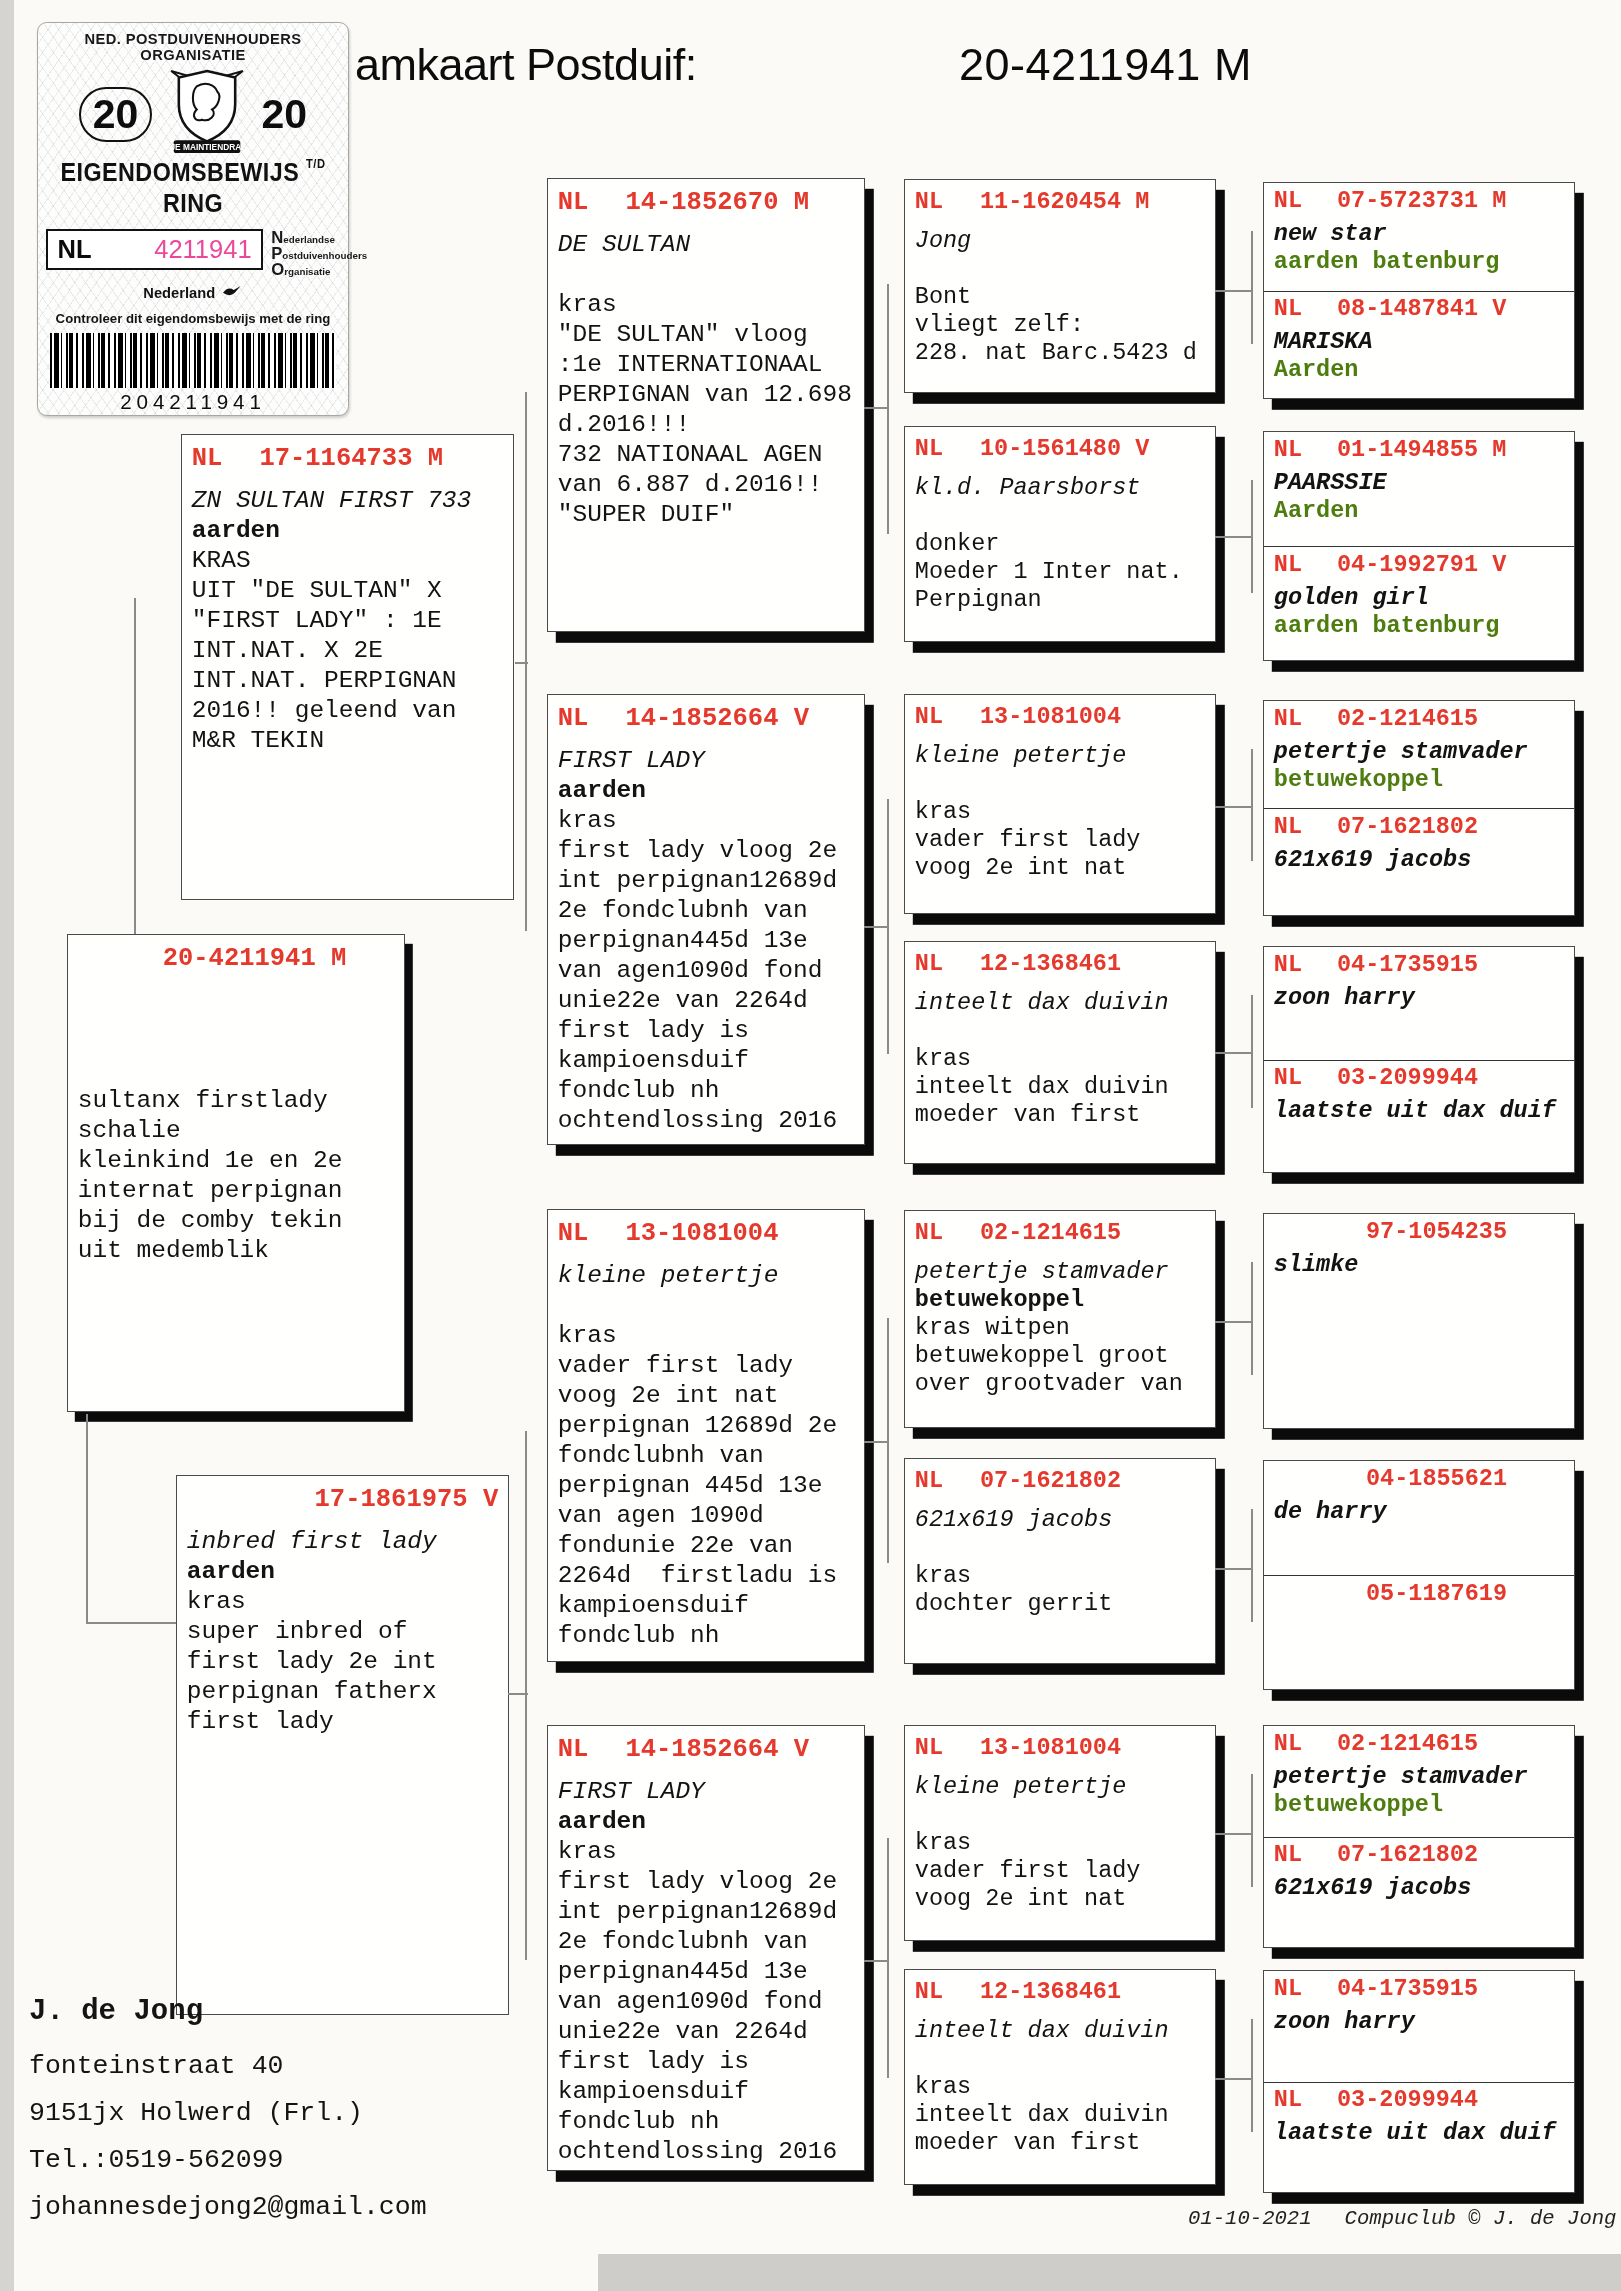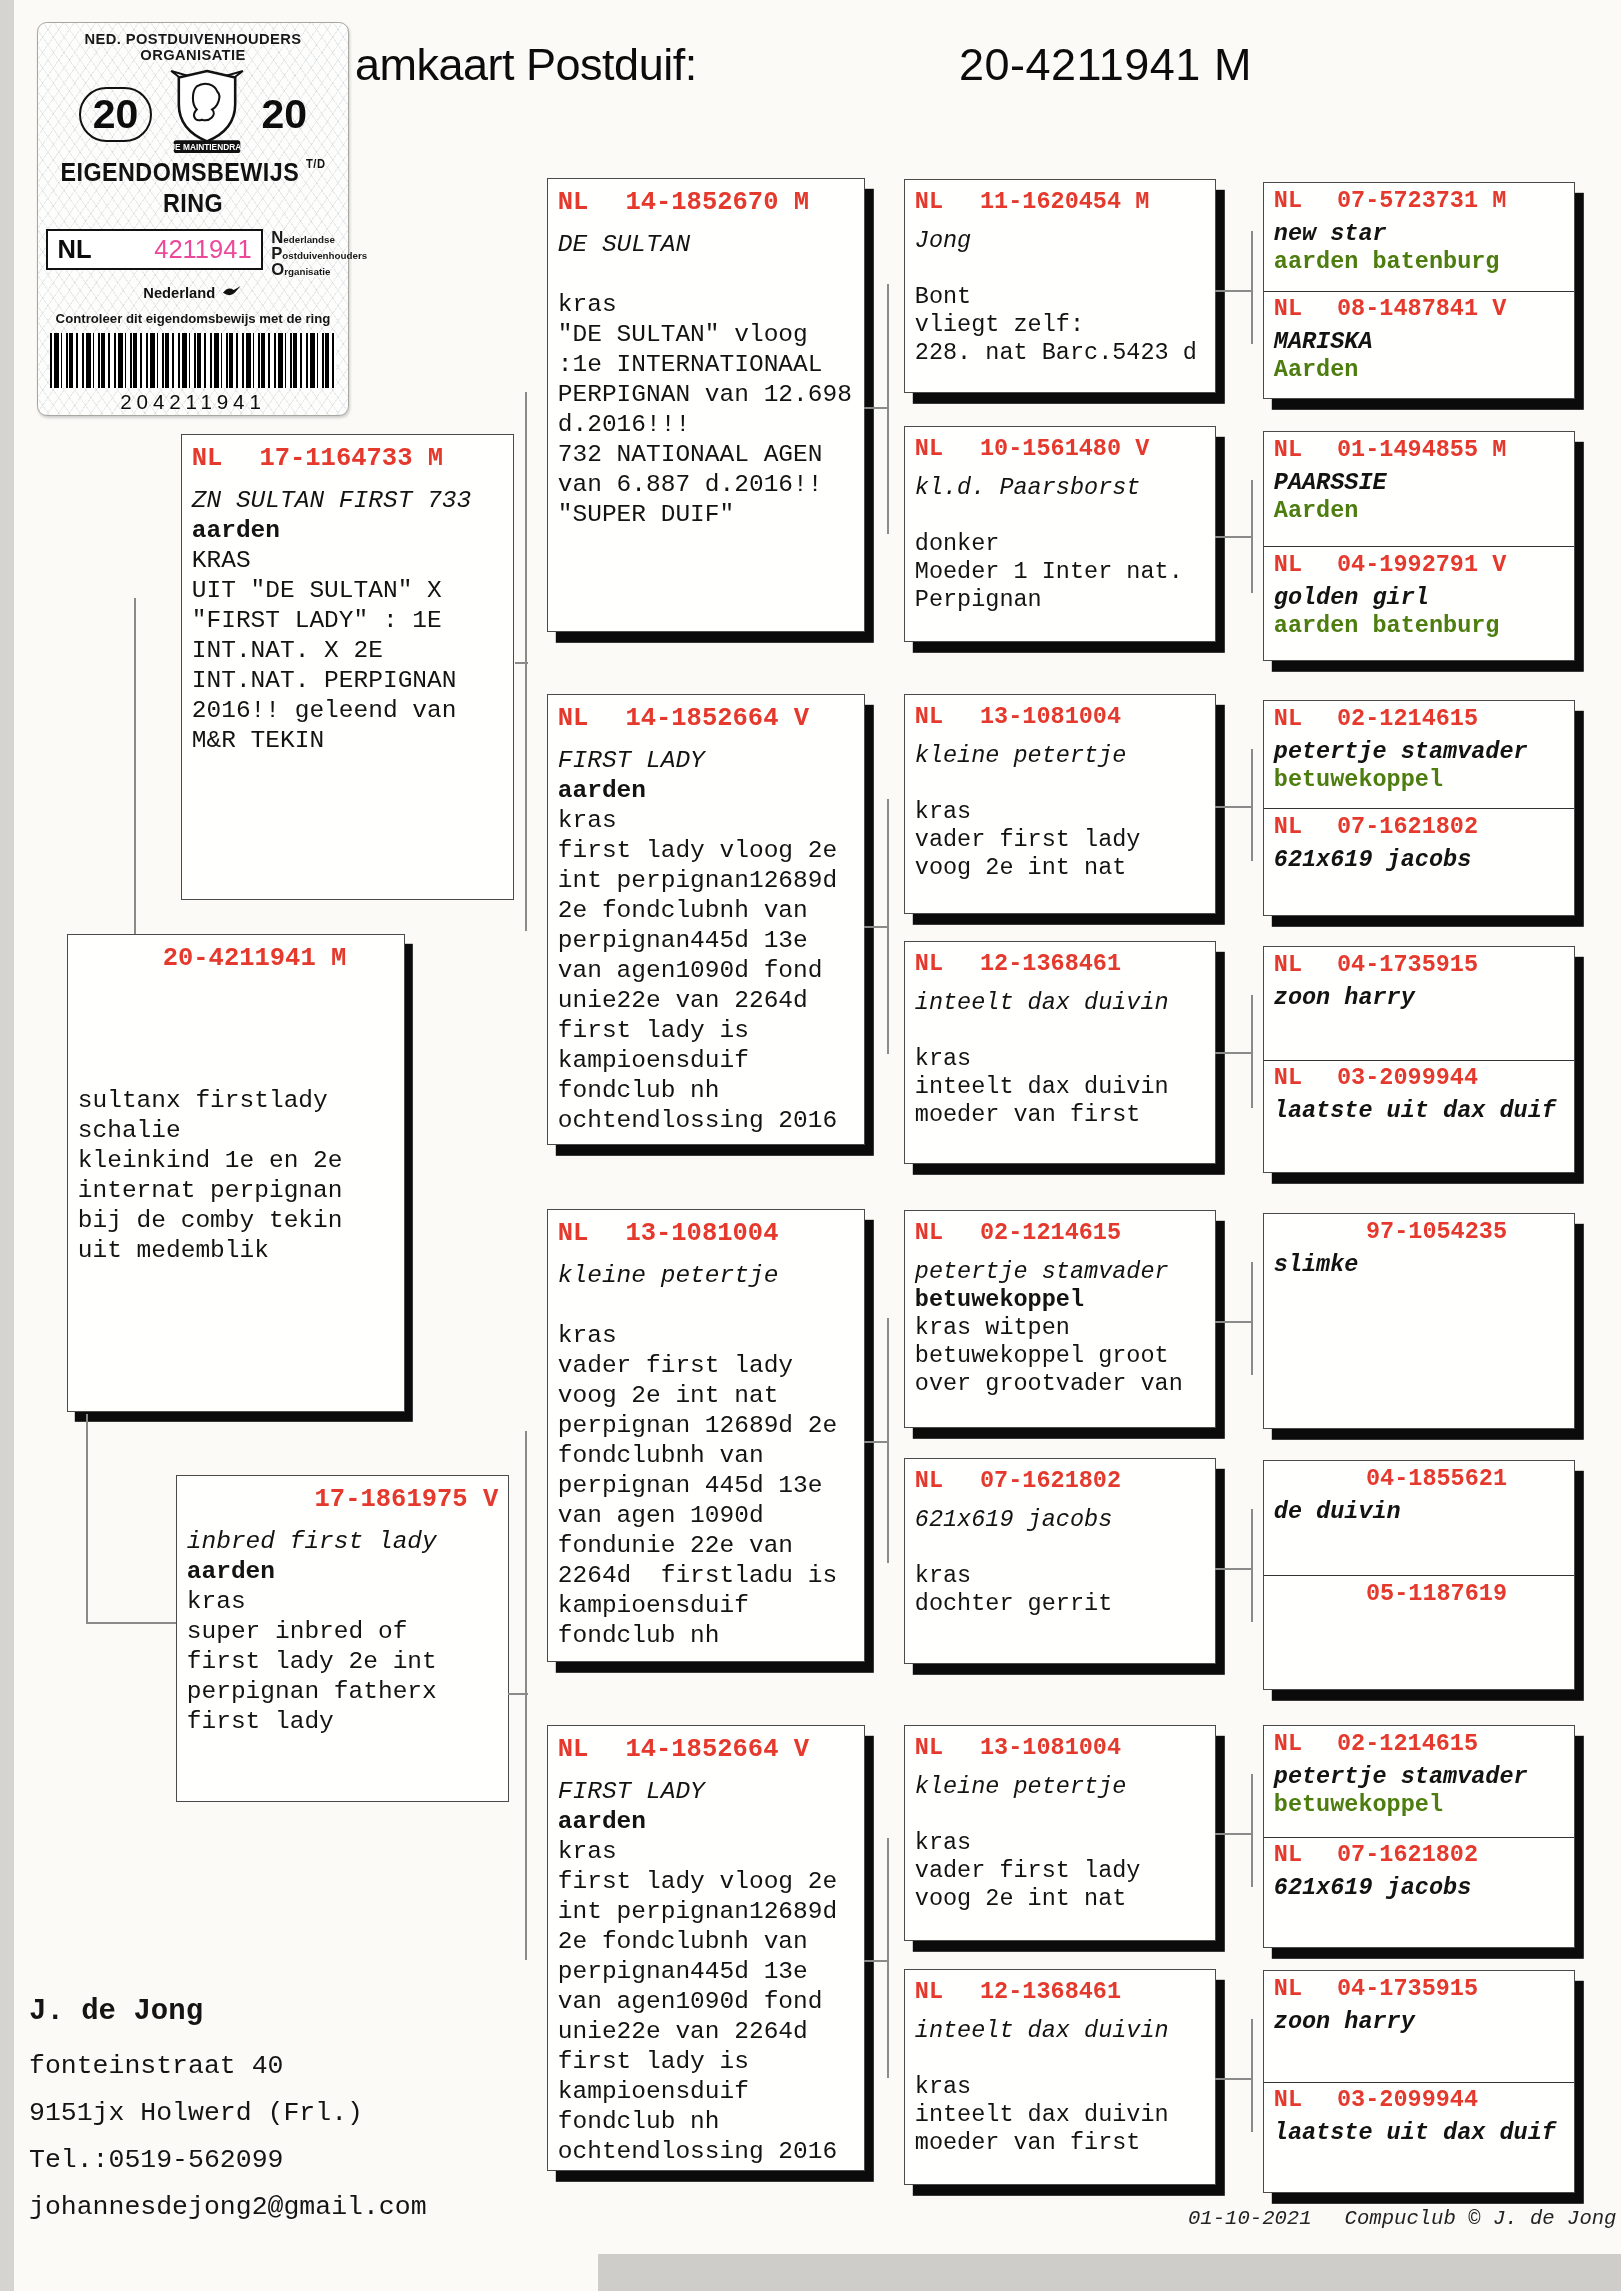--- a/index.html
+++ b/index.html
@@ -47,21 +47,21 @@
   .pbox .body{white-space:pre-wrap;}
   .col12 .name,.col12 .sub,.col12 .body{font-size:24.5px;line-height:30px;}
   .col34 .name,.col34 .sub,.col34 .body{font-size:23.5px;line-height:28px;}
   .sh{box-shadow:8.8px 10.8px 0 #0b0b0b;}
   .ring-right .ring{justify-content:flex-end;}
   .ring-center .ring{justify-content:center;}
   .subject .name{margin-top:110px;font-style:normal;}
 
   #box-father{left:181px;top:434px;width:333px;height:466px;}
   #box-subject{left:67px;top:934px;width:338px;height:478px;box-shadow:7.8px 9.8px 0 #0b0b0b;}
-  #box-mother{left:176px;top:1475px;width:333px;height:327px;}
+  #box-mother{left:176px;top:1475px;width:333px;height:540px;}
   #box-gp1{left:547px;top:178px;width:318px;height:454px;}
   #box-gp2{left:547px;top:694px;width:318px;height:451px;}
   #box-gp3{left:547px;top:1209px;width:318px;height:453px;}
   #box-gp4{left:547px;top:1725px;width:318px;height:446px;}
   #box-ggp1{left:904px;top:179px;width:312px;height:214px;}
   #box-ggp2{left:904px;top:426px;width:312px;height:216px;}
   #box-ggp3{left:904px;top:694px;width:312px;height:220px;}
   #box-ggp4{left:904px;top:941px;width:312px;height:223px;}
   #box-ggp5{left:904px;top:1210px;width:312px;height:218px;}
   #box-ggp6{left:904px;top:1458px;width:312px;height:206px;}
@@ -461,21 +461,21 @@
       <div class="sub"></div>
     </div>
   </div>
 
   <div class="pairbox ring-center" id="pair6">
     <div class="half">
       <div class="ring">
           <span></span>
           <span>04-1855621</span>
         </div>
-      <div class="name">de duivin</div>
+      <div class="name">de harry</div>
       <div class="sub"></div>
     </div>
     <div class="half">
       <div class="ring">
           <span></span>
           <span>05-1187619</span>
         </div>
       <div class="name"></div>
       <div class="sub"></div>
     </div>

